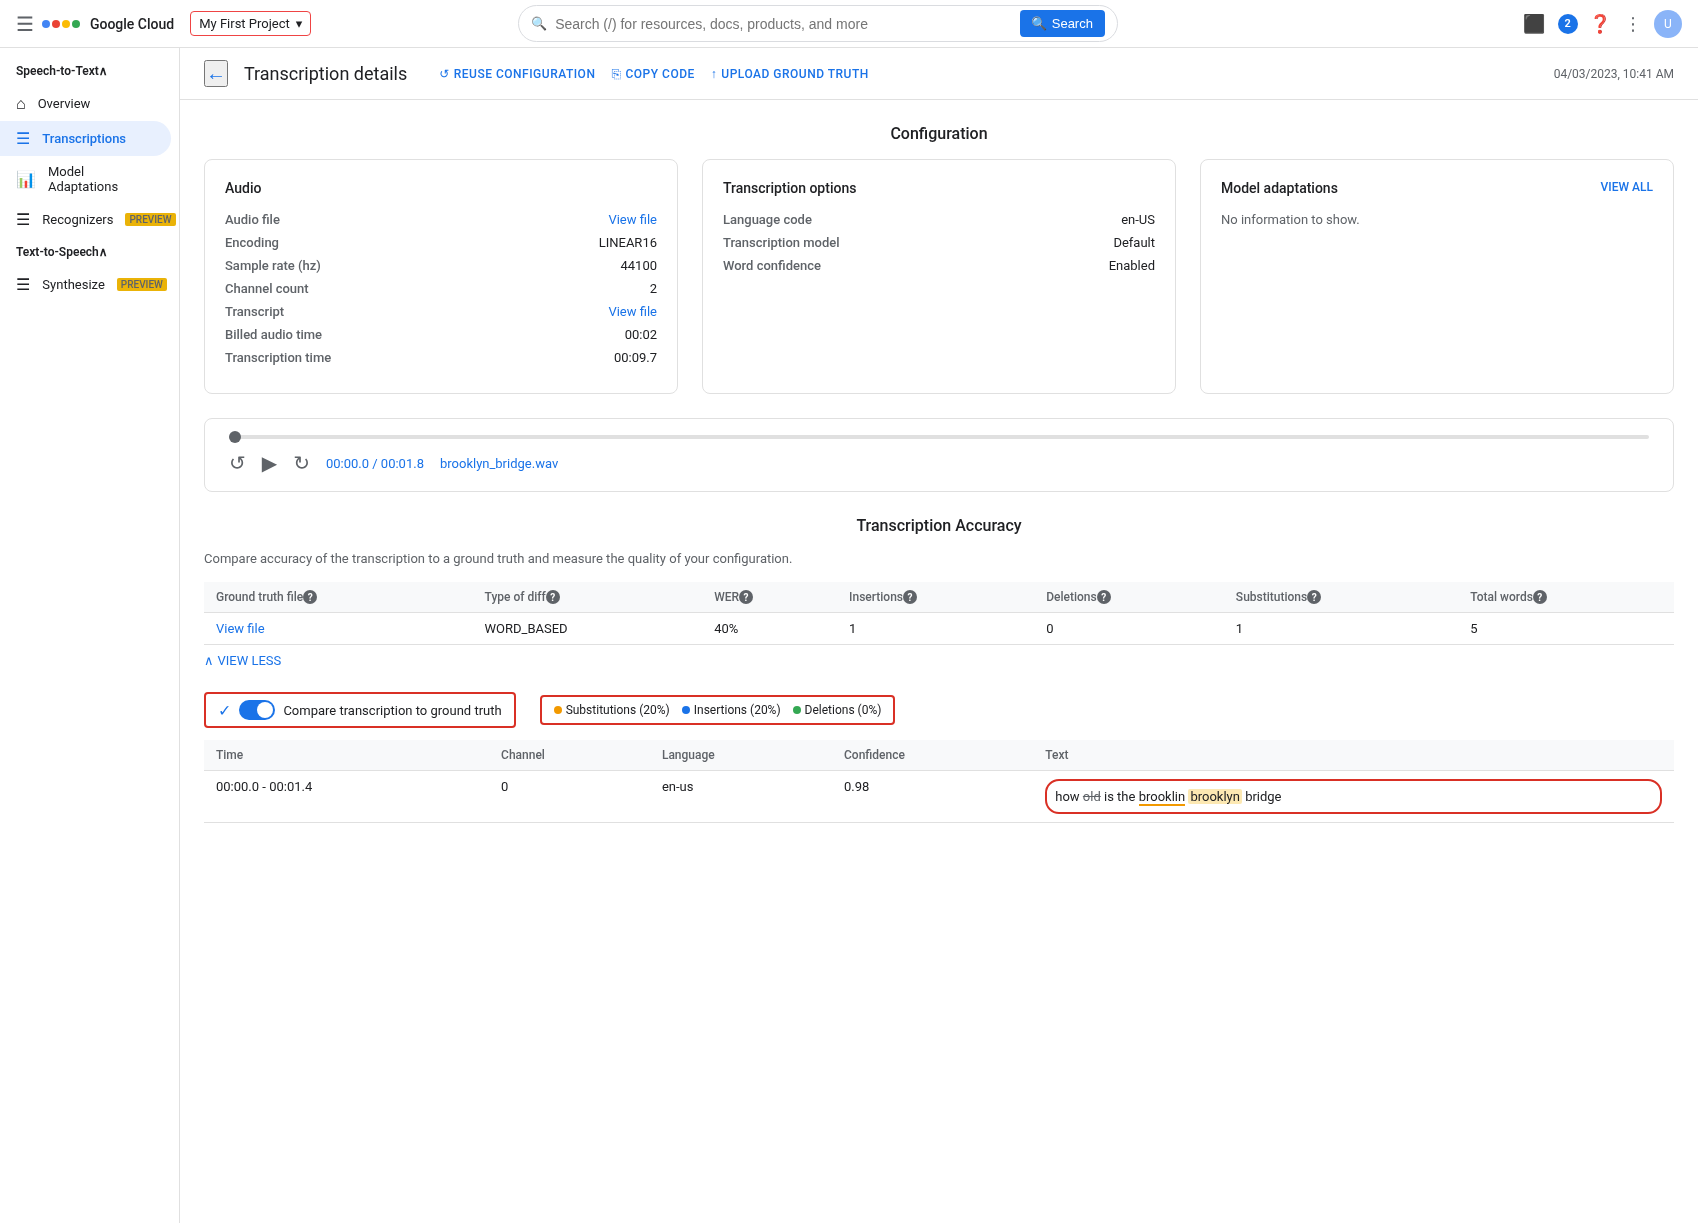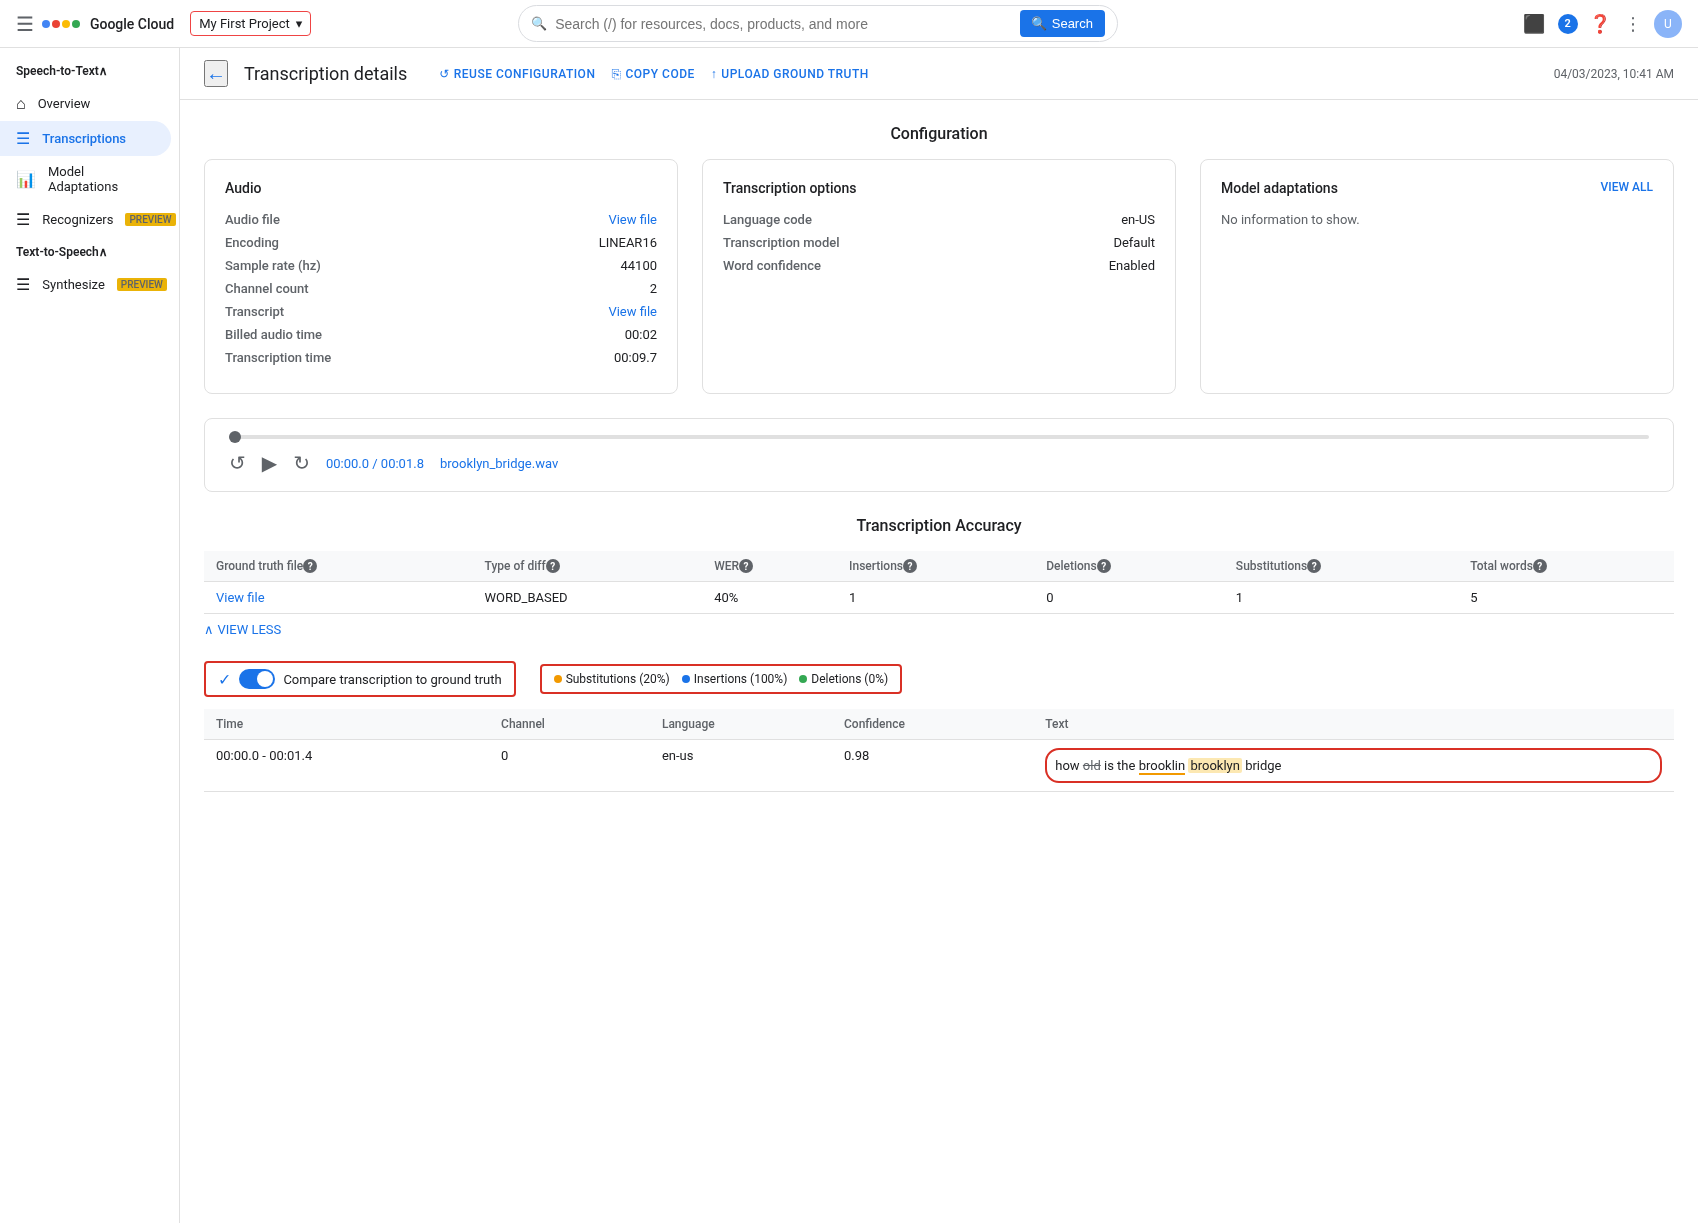--- a/index.html
+++ b/index.html
@@ -357,20 +357,21 @@
             <span>00:00.0</span>
             <span> / </span>
             <span>00:01.8</span>
           </span>
           <span class="filename">brooklyn_bridge.wav</span>
         </div>
       </div>
 
       <div class="accuracy-section">
         <h2 class="section-title">Transcription Accuracy</h2>
+        <p class="accuracy-desc">Compare accuracy of the transcription to a ground truth and measure the quality of your configuration.</p>
 
         <table class="accuracy-table">
           <thead>
             <tr>
               <th>
                 <span class="th-icon">
                   <span>Ground truth file</span>
                   <span class="info-icon">?</span>
                 </span>
               </th>
@@ -444,21 +445,21 @@
             <span class="toggle-label">Compare transcription to ground truth</span>
           </div>
 
           <div class="legend-group">
             <div class="legend-item">
               <div class="legend-dot" style="background:#f29900"></div>
               <span>Substitutions (20%)</span>
             </div>
             <div class="legend-item">
               <div class="legend-dot" style="background:#1a73e8"></div>
-              <span>Insertions (100%)</span>
+              <span>Insertions (20%)</span>
             </div>
             <div class="legend-item">
               <div class="legend-dot" style="background:#34a853"></div>
               <span>Deletions (0%)</span>
             </div>
           </div>
         </div>
 
         <table class="trans-table">
           <thead>

